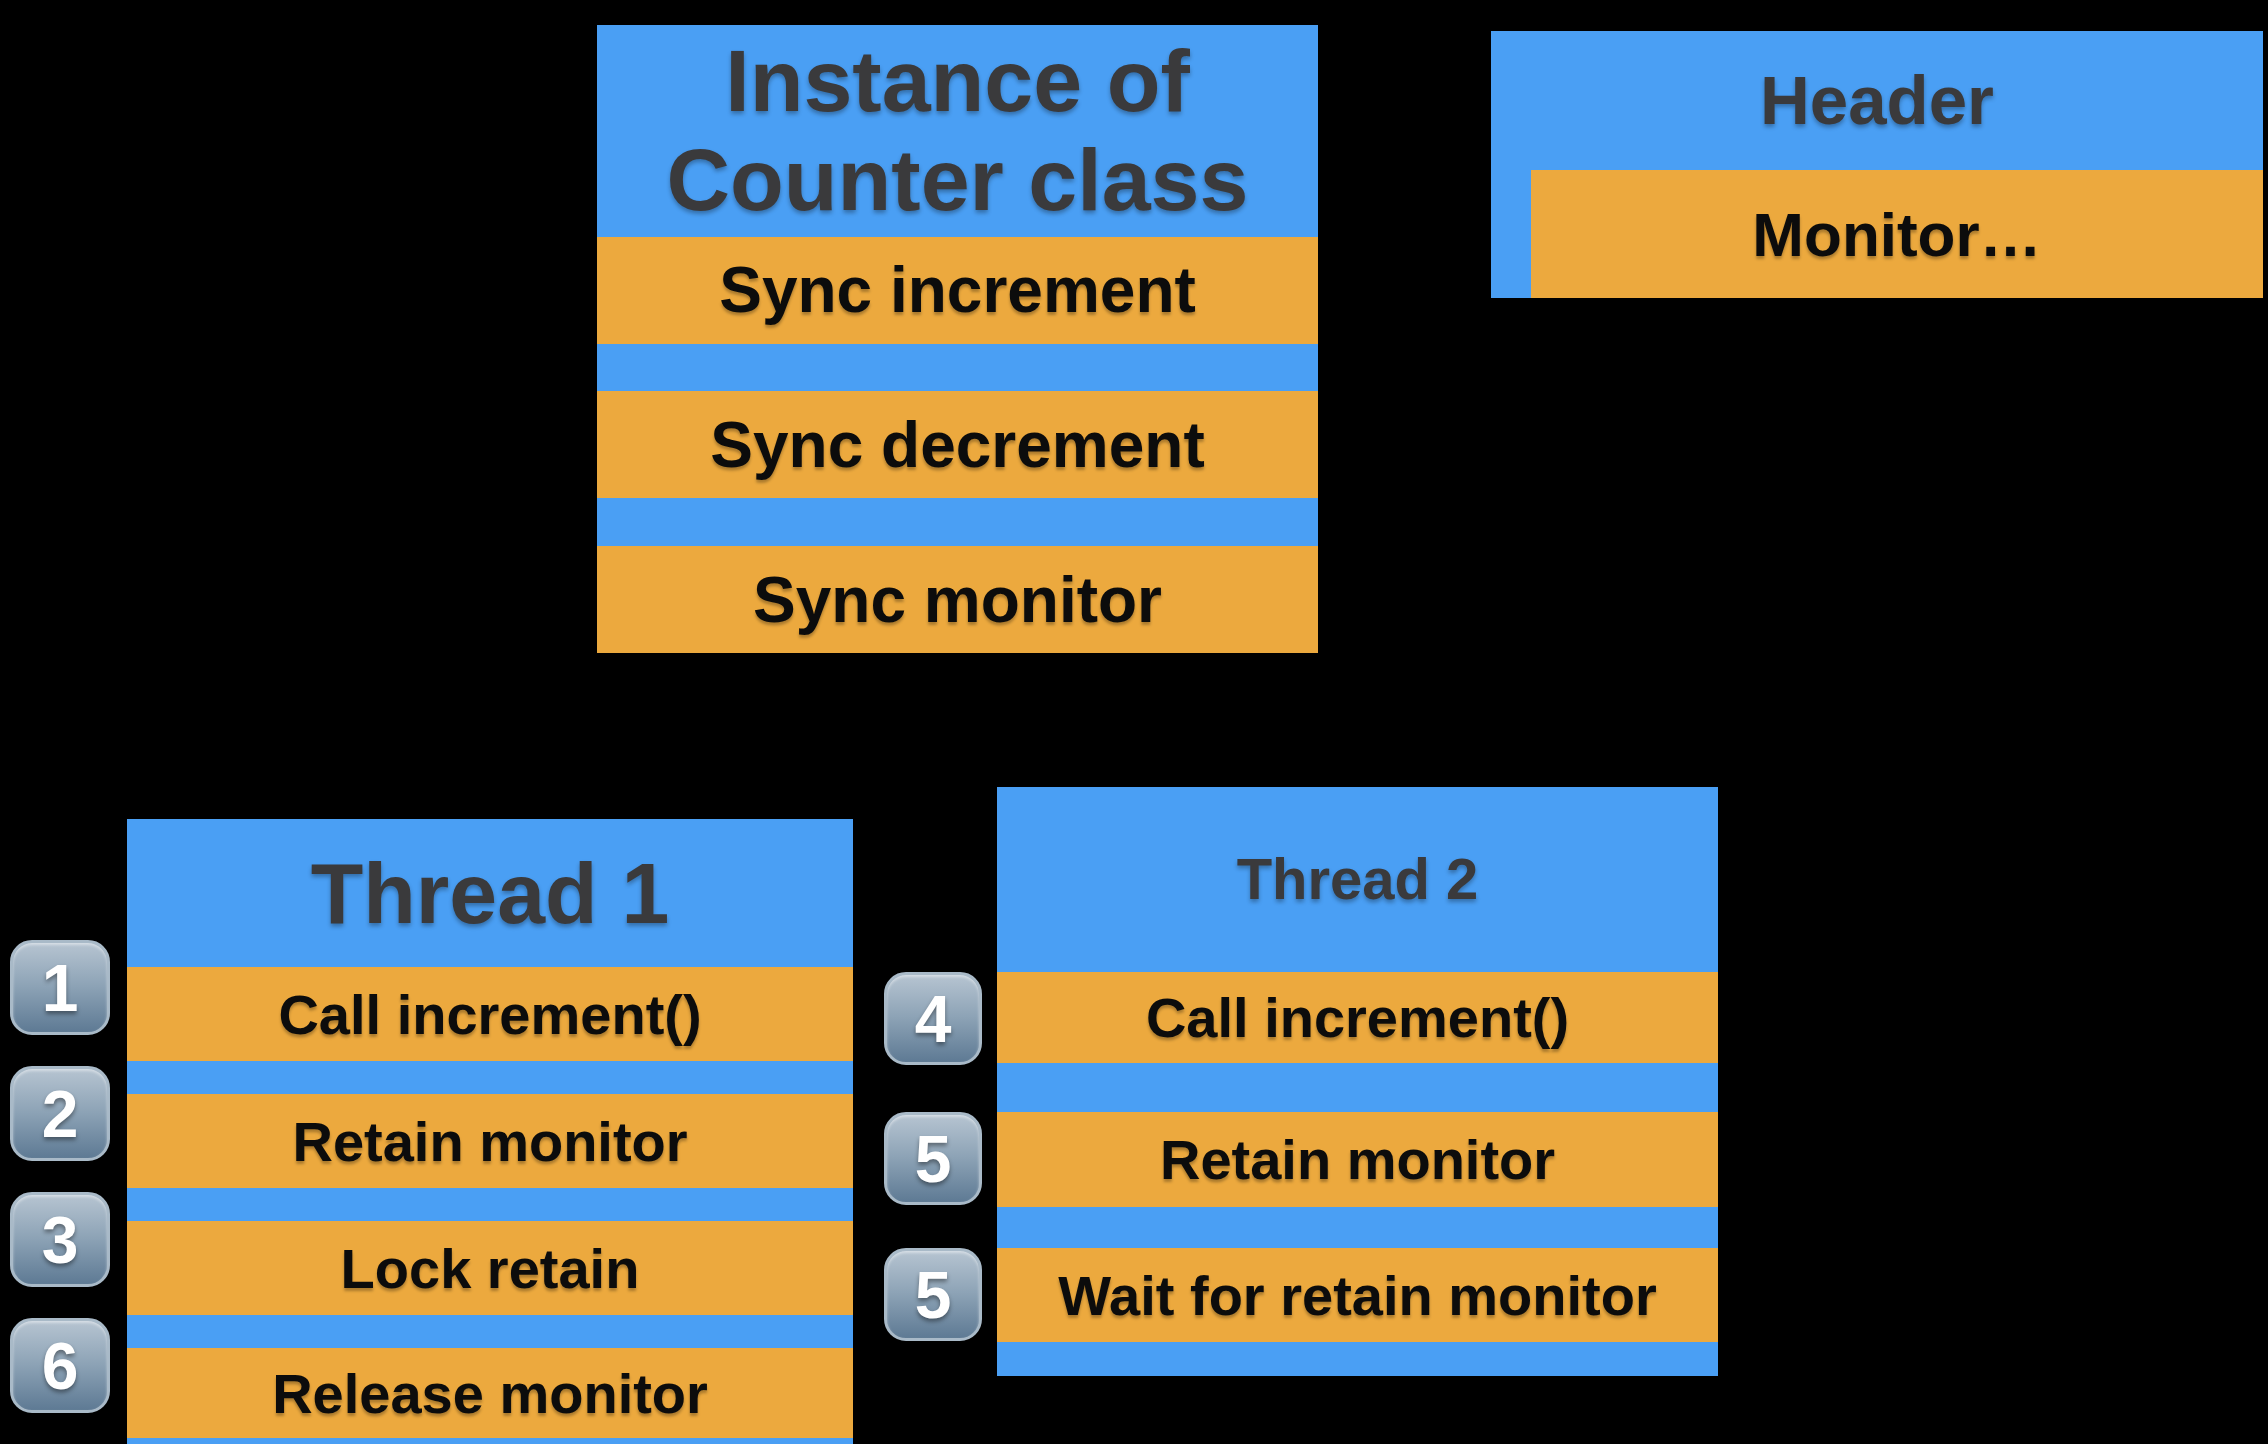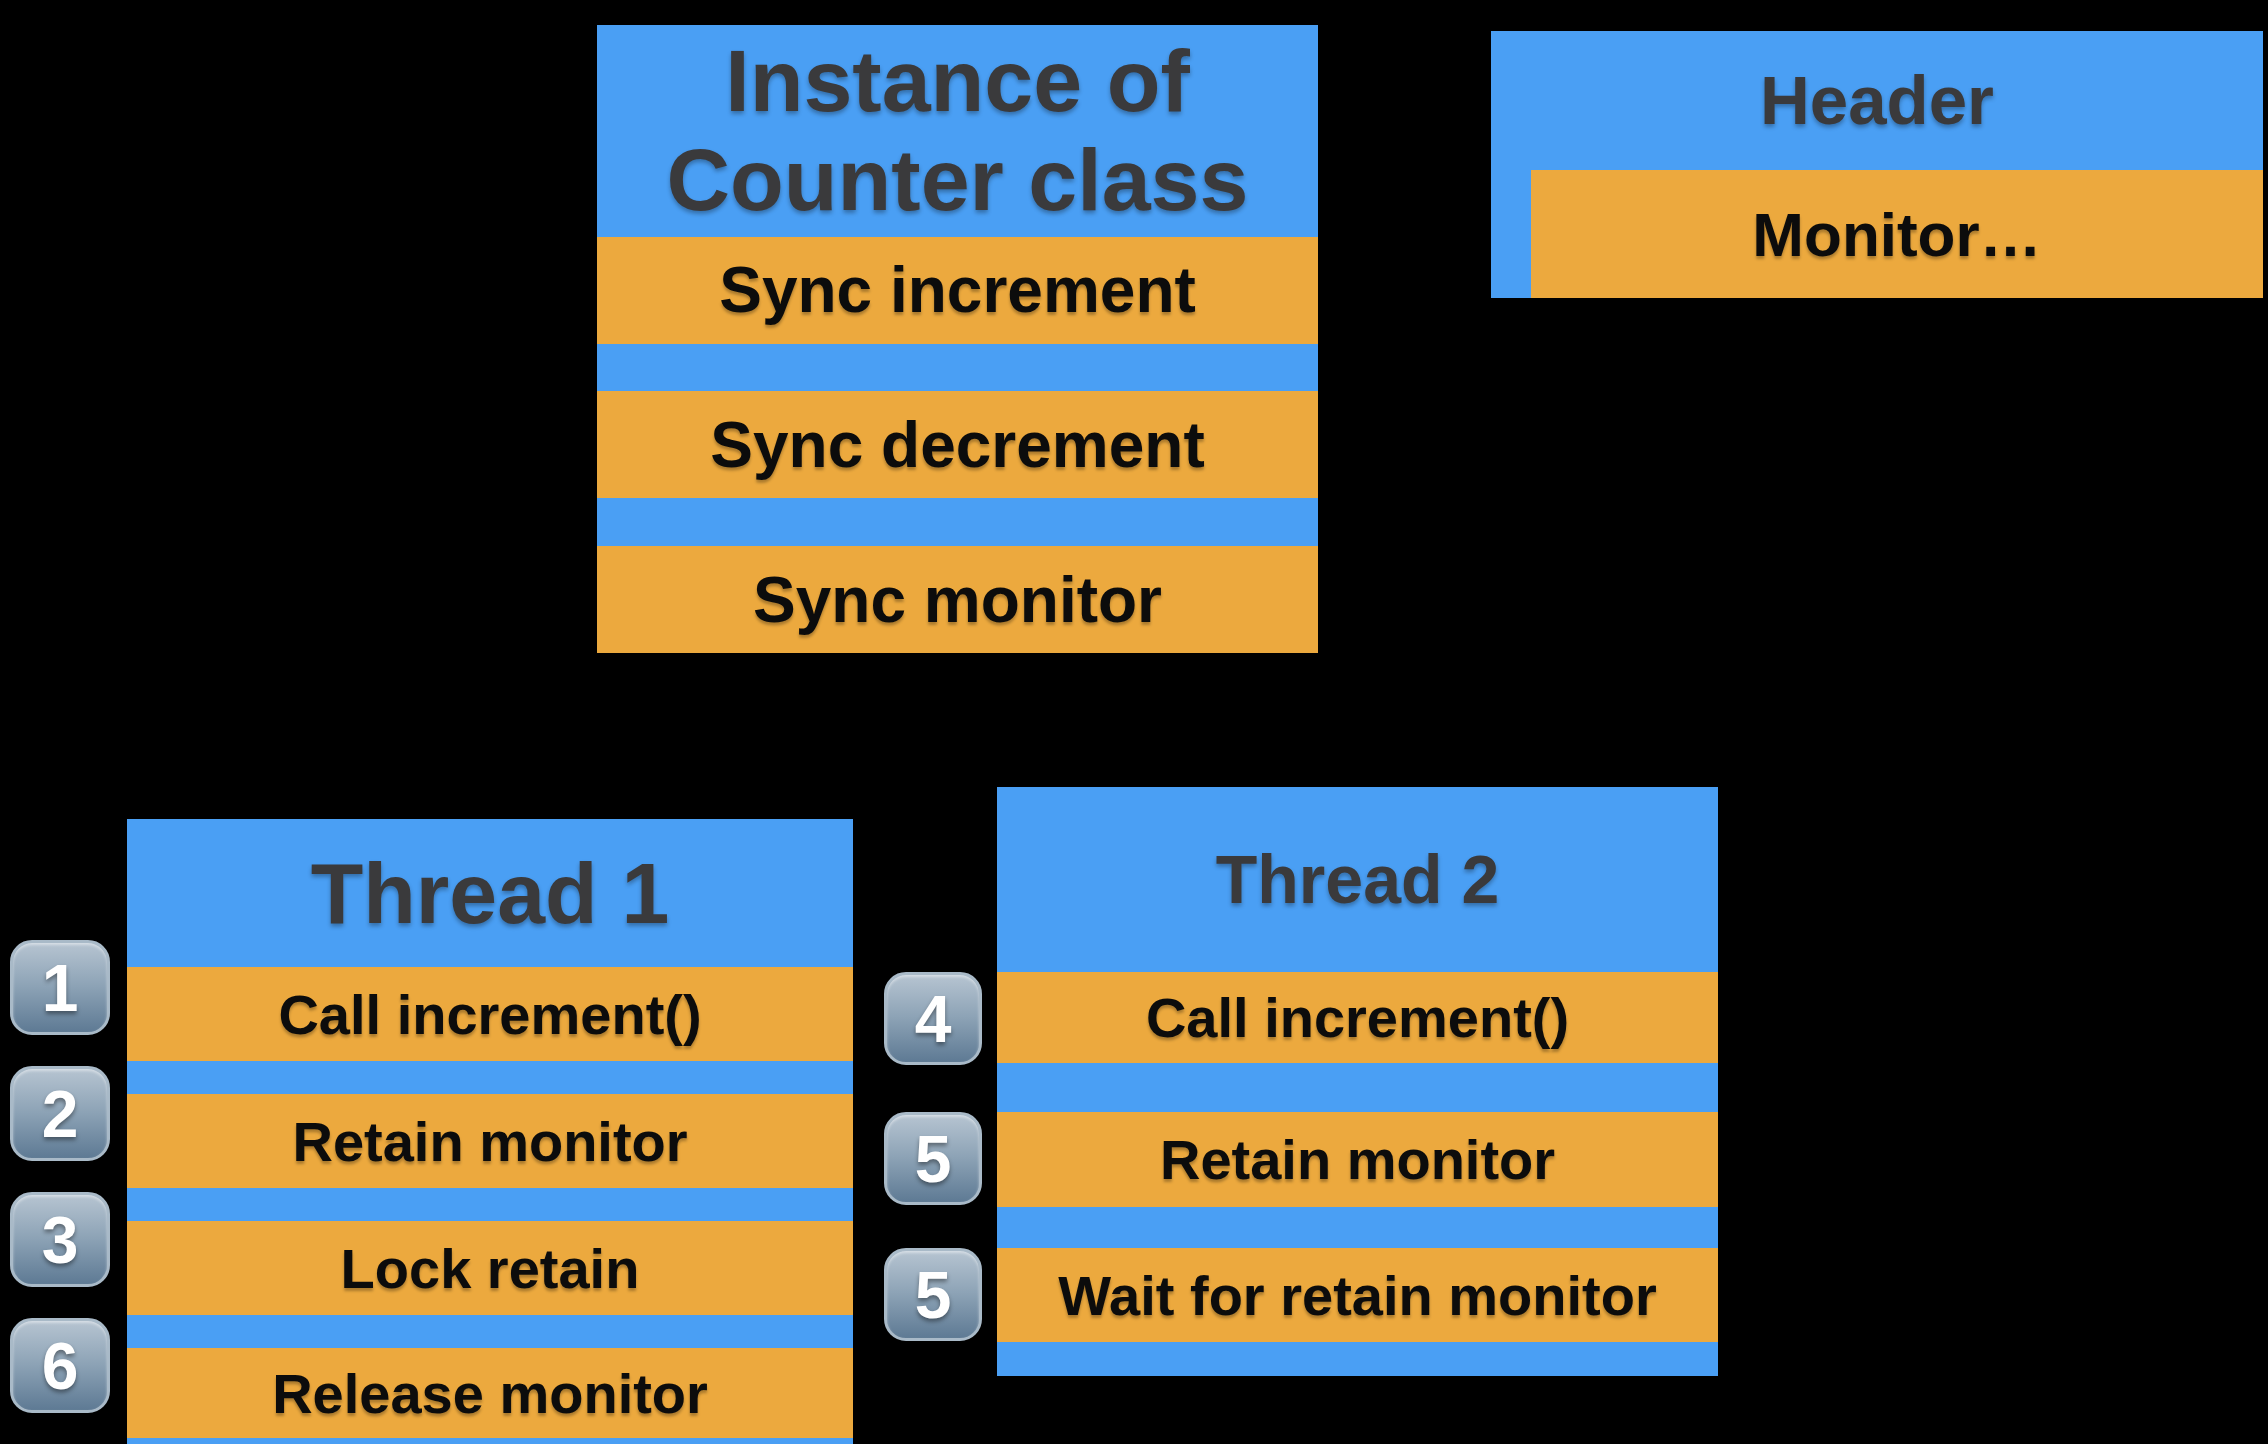--- a/index.html
+++ b/index.html
@@ -47,21 +47,21 @@
 
   
   #thread1-box{left:127px;top:793px;width:726px;height:643px;margin-top:26px;}
   #thread1-box .box-title{height:148px;font-size:86px;}
   #thread1-box .row{height:94px;font-size:56px;}
   #thread1-box .row.short{height:90px;}
   #thread1-box .gap{height:33px;}
 
   
   #thread2-box{left:997px;top:787px;width:721px;height:589px;}
-  #thread2-box .box-title{height:185px;font-size:68px;}
+  #thread2-box .box-title{height:185px;font-size:58px;}
   #thread2-box .row.r1{height:91px;font-size:56px;}
   #thread2-box .gap.g1{height:49px;}
   #thread2-box .row.r2{height:95px;font-size:56px;}
   #thread2-box .gap.g2{height:41px;}
   #thread2-box .row.r3{height:94px;font-size:56px;}
 
   
   .keycap{
     position:absolute;
     box-sizing:border-box;

